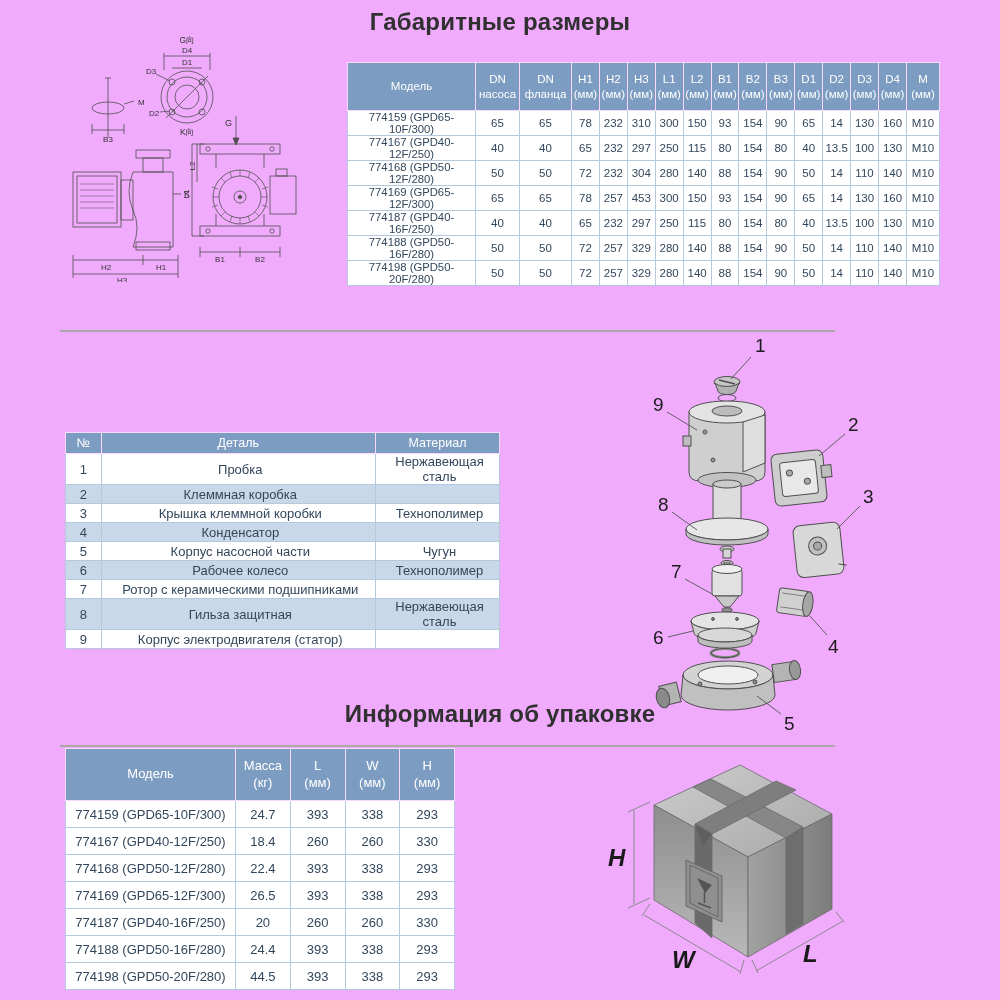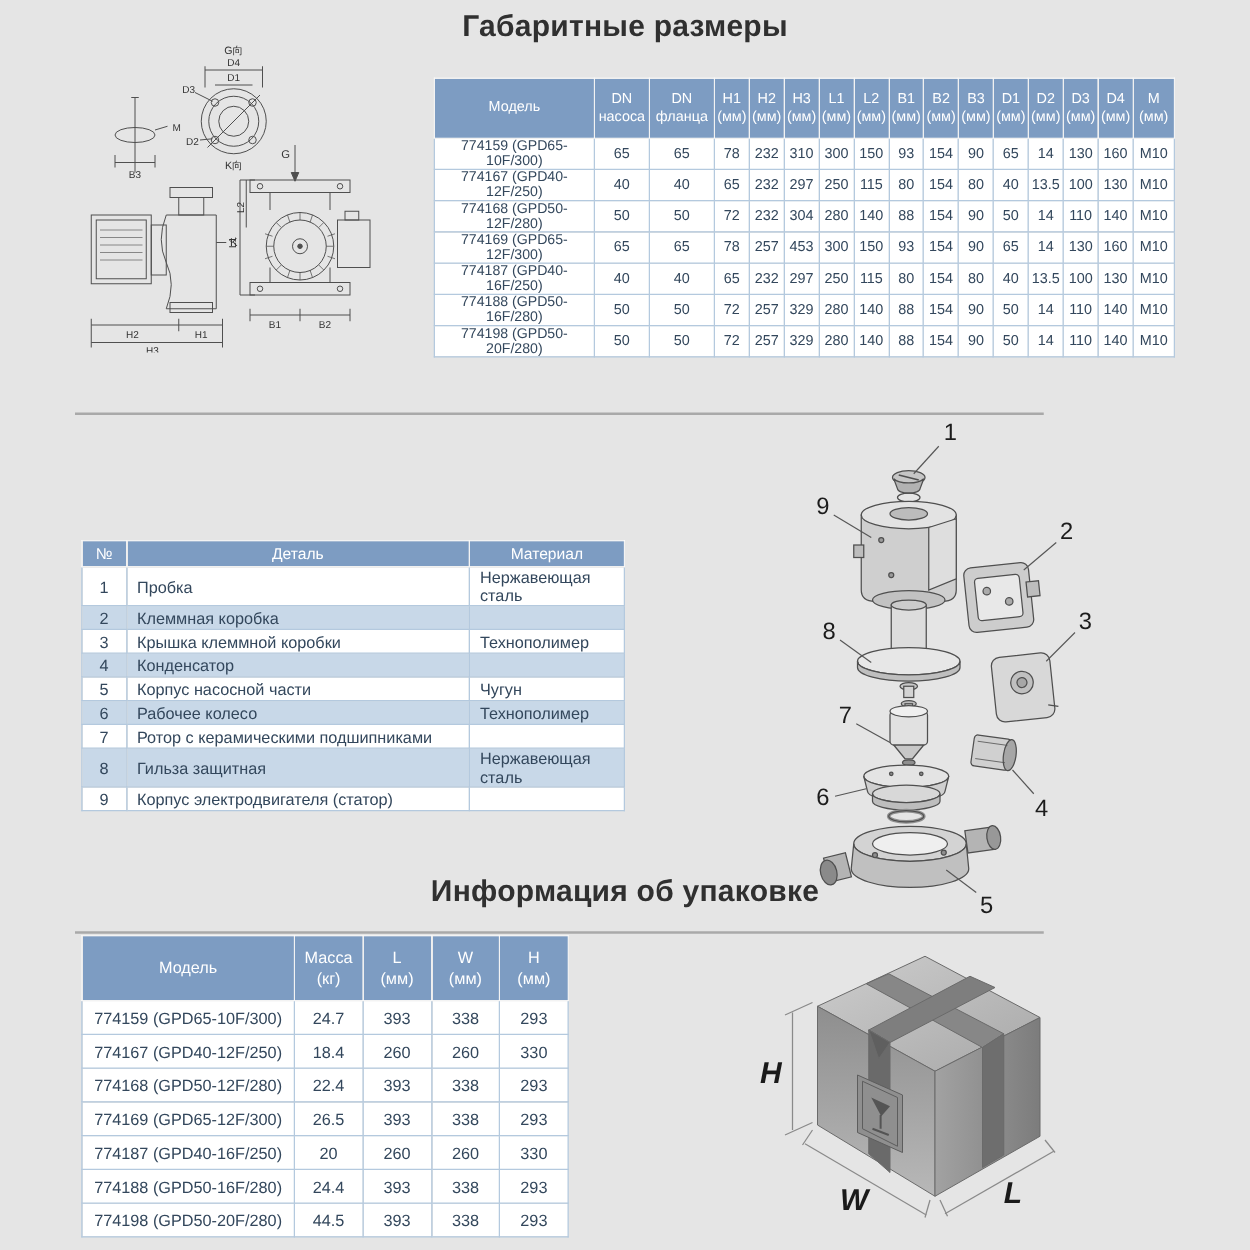--- a/index.html
+++ b/index.html
@@ -2,21 +2,21 @@
 <html style="--header-bg: #7d9cc2; --alt-row: #c8d8e8; --border: #b4c9de; --text-dark: #33475c; --title: #303030; --rule: #a9a9a9;"><head>
 <meta charset="utf-8">
 <style>
   :root{
     --header-bg:#7d9cc2; --alt-row:#c8d8e8; --border:#b4c9de;
     --text-dark:#33475c; --title:#303030; --rule:#a9a9a9;
   }
   *{box-sizing:border-box;}
   html,body{margin:0;padding:0;background:#fff;}
   body{font-family:"Liberation Sans",sans-serif;color:var(--text-dark);}
-  .page{position:relative;width:1000px;height:1000px;background:#e5e5e5;overflow:hidden;}
+  .page{position:relative;width:1000px;height:1000px;background:#f0abfc;overflow:hidden;}
 
   .section-title{position:absolute;left:0;width:1000px;text-align:center;
     font-size:24px;font-weight:600;color:var(--title);letter-spacing:.2px;}
   .rule{position:absolute;left:60px;width:775px;height:2px;background:var(--rule);}
 
   table{border-collapse:collapse;table-layout:fixed;}
   th,td{overflow:hidden;}
   thead th{background:var(--header-bg);color:#fff;font-weight:400;
     border:1px solid rgba(255,255,255,.55);vertical-align:middle;text-align:center;}
   tbody td{border:1px solid var(--border);background:#fff;text-align:center;
@@ -32,21 +32,21 @@
   .dim tbody td{height:23px;padding:0 1px;font-size:11.5px;}
   .dim tbody td.model{font-size:11.3px;}
 
   
   .parts{position:absolute;left:65px;top:432px;width:435px;font-size:13px;}
   .parts thead th{height:21px;font-size:12.5px;}
   .parts th:nth-child(1){width:35px;}
   .parts th:nth-child(2){width:270px;}
   .parts th:nth-child(3){width:122px;}
   .parts tbody td{height:19px;padding:0 4px;}
-  .parts tbody td.left{text-align:left;padding-left:8px;}
+  .parts tbody td.left{text-align:center;padding-left:8px;}
   .parts tbody tr:nth-child(even) td{background:var(--alt-row);}
 
   
   .pack{position:absolute;left:65px;top:748px;width:390px;font-size:13px;}
   .pack thead th{height:52px;font-size:13px;line-height:1.3;}
   .pack thead th:first-child{width:170px;}
   .pack tbody td{height:27px;padding:0 2px;font-size:13px;}
 
   .svg-abs{position:absolute;}
   svg text{font-family:"Liberation Sans",sans-serif;}

